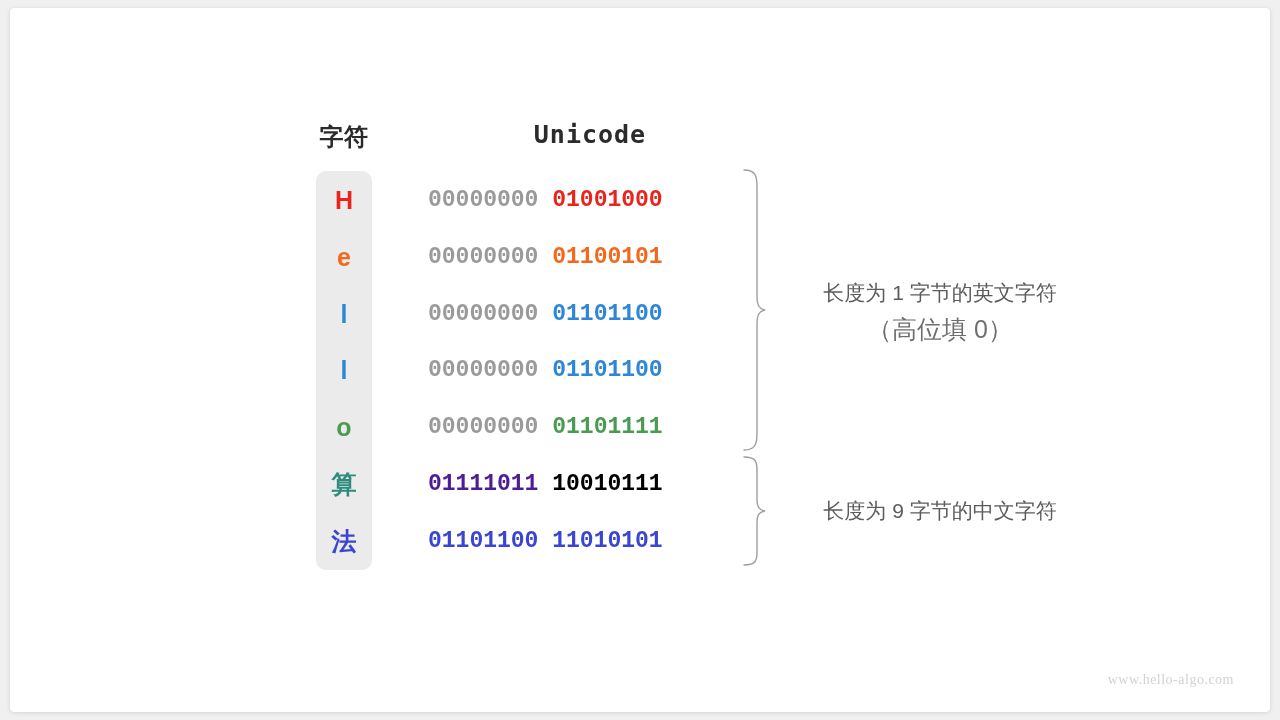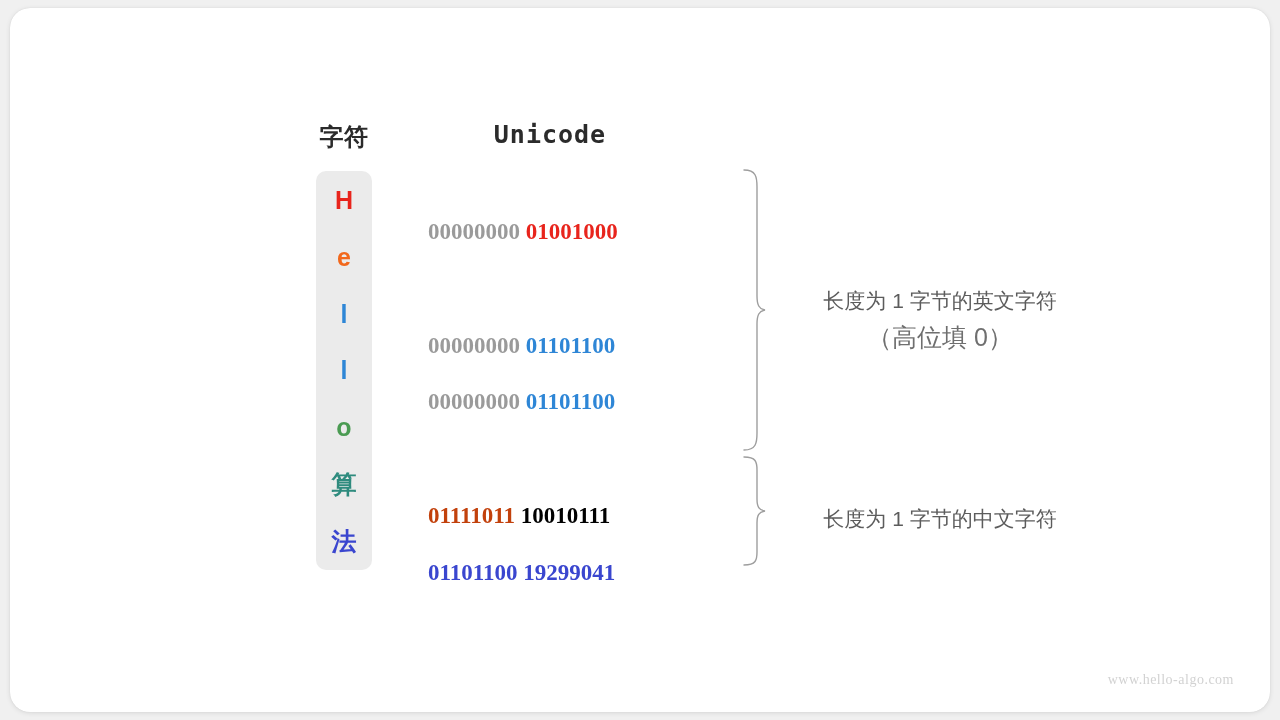--- a/index.html
+++ b/index.html
@@ -14,39 +14,39 @@
     overflow: hidden;
   }
 
   #canvas-card {
     position: absolute;
     left: 10px;
     top: 8px;
     width: 1260px;
     height: 704px;
     background: #ffffff;
-    border-radius: 20px;
+    border-radius: 4px;
     box-shadow: 0 1px 5px rgba(0,0,0,0.10), 0 0 1px rgba(0,0,0,0.12);
   }
 
   
   #header-char {
     position: absolute;
     left: 286px;
     top: 113px;
     width: 96px;
     text-align: center;
     font-size: 24px;
     font-weight: bold;
     color: #2b2b2b;
     letter-spacing: 0.5px;
   }
   #header-unicode {
     position: absolute;
-    left: 404px;
+    left: 444px;
     top: 112px;
     width: 272px;
     text-align: center;
     font-family: "DejaVu Sans Mono", monospace;
     font-size: 25px;
     font-weight: bold;
     color: #2b2b2b;
     letter-spacing: 1px;
   }
 
@@ -79,40 +79,38 @@
     font-size: 25px;
     font-weight: bold;
   }
   .row-bits {
     position: absolute;
     left: 112px;
     top: 0px;
     width: 288px;
     height: 34px;
     line-height: 34px;
-    font-family: Liberation Serif, serif;
+    font-family: Liberation Mono, monospace;
     font-size: 23px;
     font-weight: bold;
     white-space: pre;
-    margin-top: 32px;
   }
 
   
   #brace-1, #brace-2 {
     position: absolute;
   }
   #brace-1 { left: 716px; top: 160px; }
   #brace-2 { left: 716px; top: 447px; }
 
   
   .annot {
     position: absolute;
     text-align: center;
     color: #5c5c5c;
-    margin-top: 8px;
   }
   #annot-1 {
     left: 760px;
     top: 267px;
     width: 340px;
     font-size: 21px;
     line-height: 36px;
   }
   #annot-1-sub {
     display: block;
@@ -149,54 +147,56 @@
 
   <div id="char-column-bg"></div>
 
   <div id="rows-container">
       <div class="row" style="top: 175px;">
         <div class="row-char" style="color: rgb(232, 36, 28);">H</div>
         <div class="row-bits"><span style="color: rgb(154, 154, 154);">00000000</span> <span style="color: rgb(232, 36, 28);">01001000</span></div>
       </div>
       <div class="row" style="top: 231.8px;">
         <div class="row-char" style="color: rgb(242, 104, 28);">e</div>
+        <div class="row-bits"><span style="color: rgb(154, 154, 154);">00000000</span> <span style="color: rgb(242, 104, 28);">01100101</span></div>
       </div>
       <div class="row" style="top: 288.6px;">
         <div class="row-char" style="color: rgb(46, 134, 214);">l</div>
         <div class="row-bits"><span style="color: rgb(154, 154, 154);">00000000</span> <span style="color: rgb(46, 134, 214);">01101100</span></div>
       </div>
       <div class="row" style="top: 345.4px;">
         <div class="row-char" style="color: rgb(46, 134, 214);">l</div>
         <div class="row-bits"><span style="color: rgb(154, 154, 154);">00000000</span> <span style="color: rgb(46, 134, 214);">01101100</span></div>
       </div>
       <div class="row" style="top: 402.2px;">
         <div class="row-char" style="color: rgb(74, 155, 82);">o</div>
+        <div class="row-bits"><span style="color: rgb(154, 154, 154);">00000000</span> <span style="color: rgb(74, 155, 82);">01101111</span></div>
       </div>
       <div class="row" style="top: 459px;">
         <div class="row-char" style="color: rgb(46, 139, 126);">算</div>
-        <div class="row-bits"><span style="color: #c2410c;">01111011</span> <span style="color: #000000;">10010111</span></div>
+        <div class="row-bits"><span style="color: #4c1d95;">01111011</span> <span style="color: #000000;">10010111</span></div>
       </div>
       <div class="row" style="top: 515.8px;">
         <div class="row-char" style="color: rgb(58, 70, 207);">法</div>
-        <div class="row-bits"><span style="color: rgb(58, 70, 207);">01101100</span> <span style="color: rgb(58, 70, 207);">19299041</span></div>
+        <div class="row-bits"><span style="color: rgb(58, 70, 207);">01101100</span> <span style="color: rgb(58, 70, 207);">11010101</span></div>
       </div>
     </div>
 
   <svg id="brace-1" width="40" height="284" viewBox="0 0 40 284" fill="none">
     <path d="M22 2 C10 2, 9 9, 9 19 L9 128 C9 137, 7 141, 1 142 C7 143, 9 147, 9 156 L9 265 C9 275, 10 282, 22 282" stroke="#9e9e9e" stroke-width="1.4" fill="none" stroke-linecap="round" transform="translate(40,0) scale(-1,1)"></path>
   </svg>
 
   <svg id="brace-2" width="40" height="112" viewBox="0 0 40 112" fill="none">
     <path d="M22 2 C10 2, 9 7, 9 15 L9 44 C9 52, 7 55, 1 56 C7 57, 9 60, 9 68 L9 97 C9 105, 10 110, 22 110" stroke="#9e9e9e" stroke-width="1.4" fill="none" stroke-linecap="round" transform="translate(40,0) scale(-1,1)"></path>
   </svg>
 
   <div class="annot" id="annot-1">
     <span>长度为 1 字节的英文字符</span>
     <span id="annot-1-sub">（高位填 0）</span>
   </div>
 
   <div class="annot" id="annot-2">
-    <span>长度为 1 字节的中文字符</span>
+    <span>长度为 9 字节的中文字符</span>
   </div>
 
   <div id="watermark">www.hello-algo.com</div>
 
 </div>
 
 </body></html>

